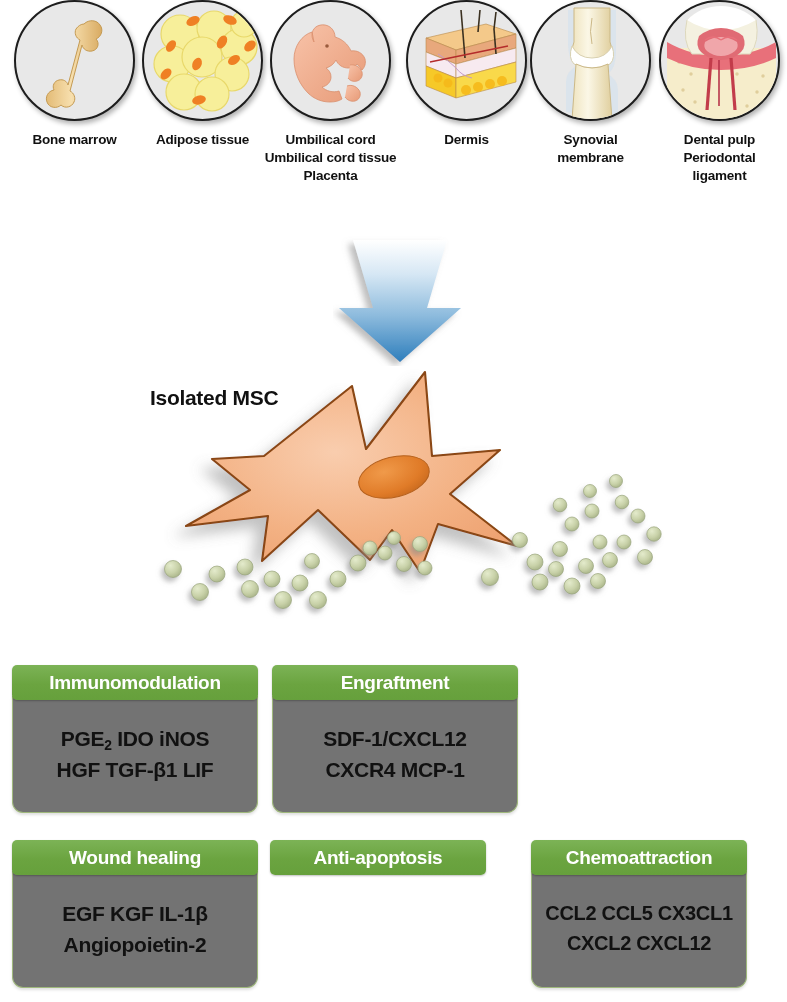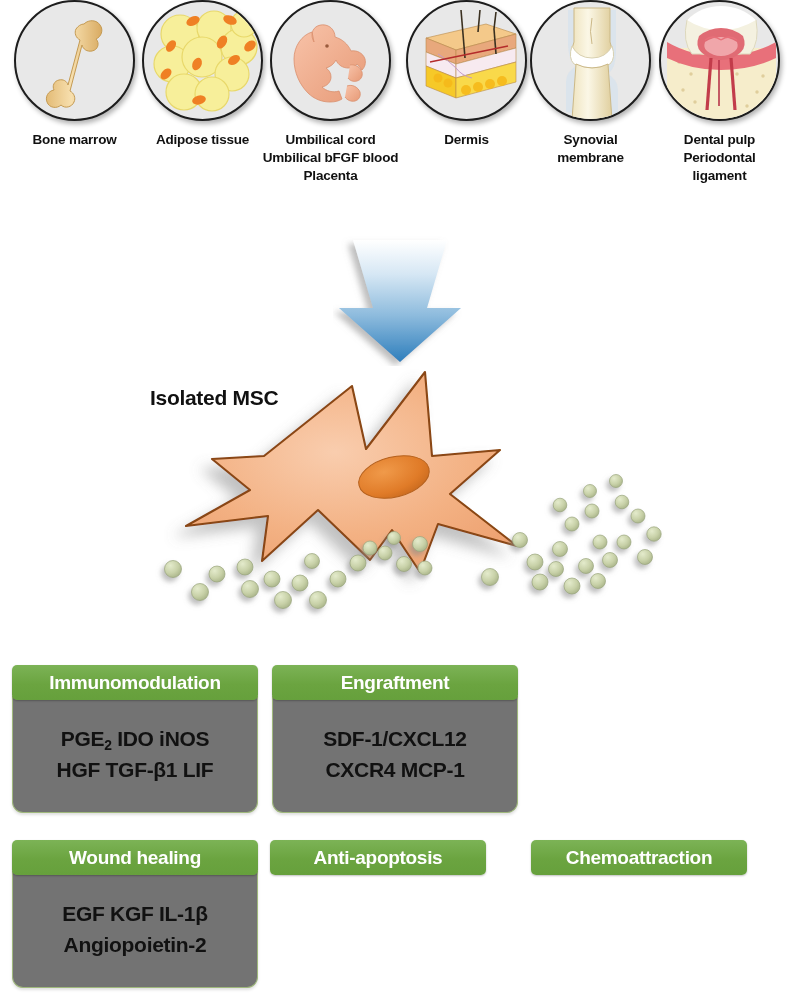--- a/index.html
+++ b/index.html
@@ -129,21 +129,21 @@
         <g fill="url(#fg)" stroke="#d98f6d" stroke-width=".8">
           <path d="M40 30c-10 3-18 14-18 27 0 14 6 26 14 34 6 6 14 9 22 9 5 0 9-1 12-3l-3-8c-6 2-13 0-17-4 5-1 9-5 9-10 0-4-2-7-5-9 4-1 8-4 10-8 2 5 7 8 12 8 4 0 7-1 9-4l5 6c3-3 4-7 3-11-2-6-8-9-14-8-3-7-9-12-16-14 0-6-4-11-10-12-7-1-13 3-13 10 0 3 1 5 2 7z"></path>
           <path d="M78 63c5-1 10 2 12 7 1 4-1 8-5 9-3 1-7 0-9-3"></path>
           <path d="M75 84c5-2 11 1 13 6 1 4-1 8-5 9-4 1-8-1-10-4"></path>
         </g>
         <circle cx="55" cy="44" r="1.8" fill="#9a5b3d"></circle>
       </svg>
     </div>
     <div class="src-label">
       <div>Umbilical cord</div>
-      <div>Umbilical bFGF blood</div>
+      <div>Umbilical cord tissue</div>
       <div>Placenta</div>
     </div>
   </div>
 
   <div class="source" style="left:404px">
     <div class="circle">
       <svg width="121" height="121" viewBox="0 0 121 121">
         <g stroke="#b98a4a" stroke-width=".6">
           <path d="M18 36 L78 22 L108 32 L48 48 Z" fill="#f4c98a"></path>
           <path d="M18 36 L48 48 L48 62 L18 50 Z" fill="#e8a87c"></path>
@@ -361,14 +361,18 @@
       <div class="line">Angiopoietin-2</div>
     </div>
   </div>
 
   <div class="fbox wide" style="left:270px;top:175px">
     <div class="hdr">Anti-apoptosis</div>
   </div>
 
   <div class="fbox wide" style="left:531px;top:175px">
     <div class="hdr">Chemoattraction</div>
+    <div class="body">
+      <div class="line">CCL2 CCL5 CX3CL1</div>
+      <div class="line">CXCL2 CXCL12</div>
+    </div>
   </div>
 </div>
 
 </body></html>

